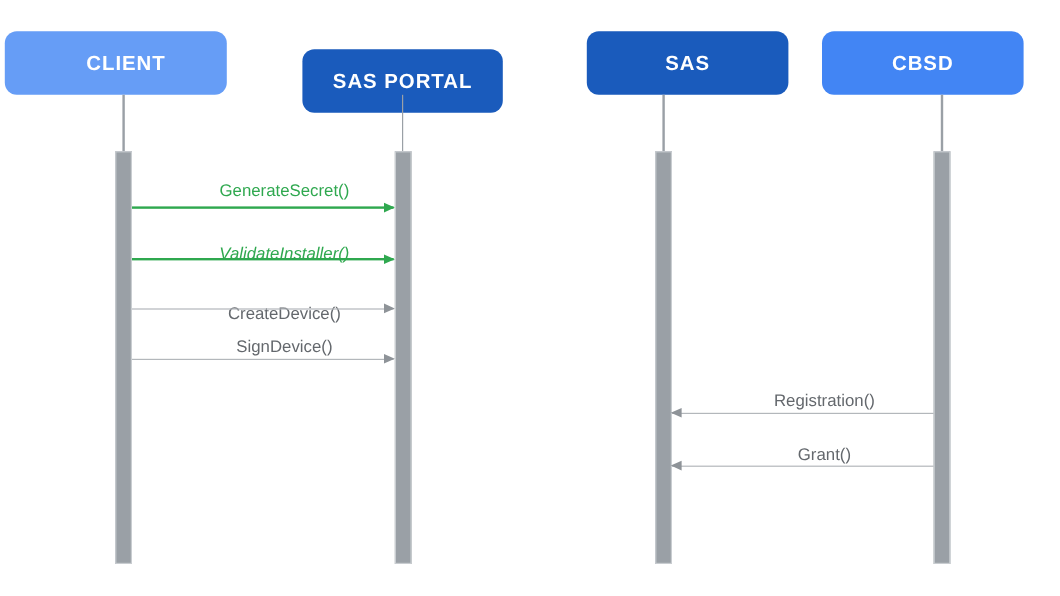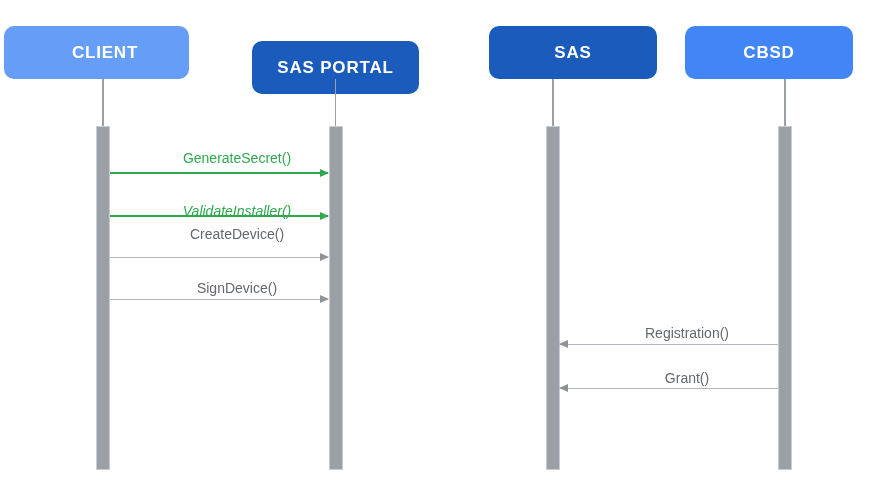--- a/index.html
+++ b/index.html
@@ -97,21 +97,21 @@
   }
   .arrow.right::after { right: -1px; margin-top: -5.5px; }
   .arrow.left::after  { left: -1px;  margin-top: -5.5px; }
   .arrow.right.green::after { border-left: 9px solid var(--green); }
   .arrow.right.gray::after  { border-left: 9px solid var(--gray_head); }
   .arrow.left.gray::after   { border-right: 9px solid var(--gray_head); }
 
   
   .l1 { top: 149px; } .a1 { top: 172px; }
   .l2 { top: 202px; font-style: italic; } .a2 { top: 215px; }
-  .l3 { top: 225px; } .a3 { top: 257px; }
+  .l3 { top: 252px; } .a3 { top: 257px; }
   .l4 { top: 279px; } .a4 { top: 299px; }
   .l5 { top: 324px; text-align: center; } .a5 { top: 344px; }
   .l6 { top: 369px; } .a6 { top: 388px; }
 </style>
 </head>
 <body>
 
 <div id="canvas">
 
   <div class="actor actor-client">

